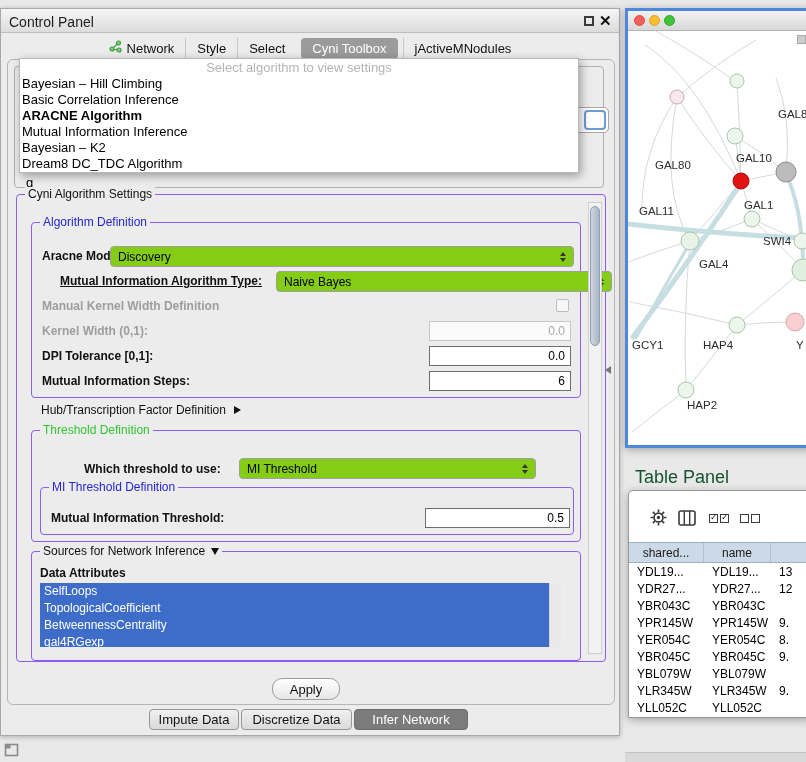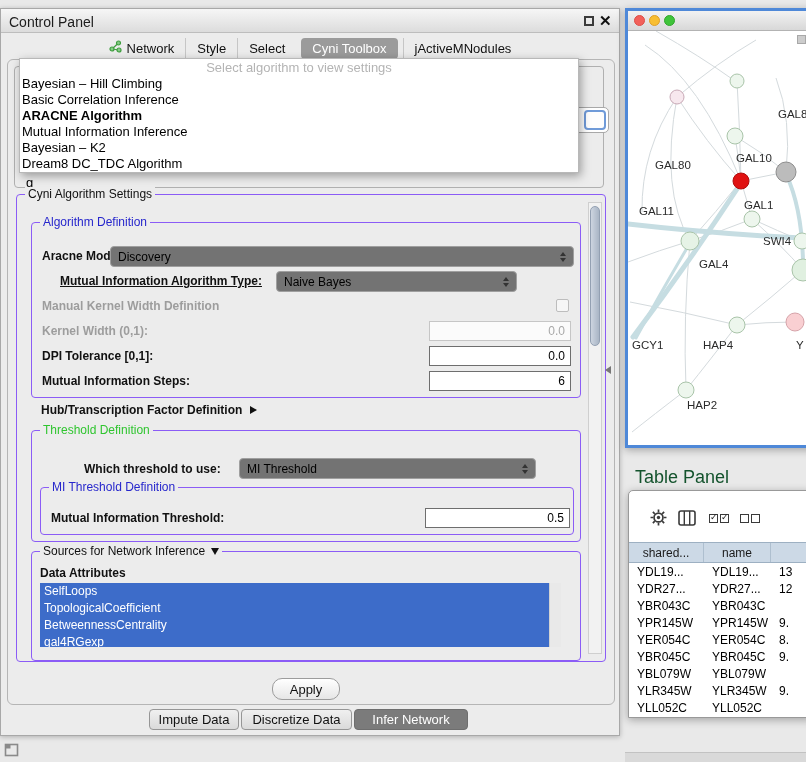--- a/index.html
+++ b/index.html
@@ -36,23 +36,23 @@
   .dd-item.selected{font-weight:bold;}
 
   
   .tgroup{position:absolute;border:1px solid #8b5cf6;border-radius:4px;}
   .gtitle{position:absolute;top:-8px;left:8px;background:#ececec;padding:0 3px;font-size:12px;line-height:15px;color:#111;display:flex;align-items:center;gap:6px;white-space:nowrap;}
   .gtitle.blue{color:var(--group-title-blue,#2626cc);}
   .gtitle.green{color:var(--group-title-green,#2fc52f);}
 
   .flabel{position:absolute;font-size:12px;font-weight:bold;color:#111;line-height:18px;white-space:nowrap;}
   .flabel.disabled{color:#9d9d9d;}
-  .plain{font-weight:bold;}
-
-  .combo{position:absolute;height:21px;background:#737373;border:1px solid #9f9f9f;border-radius:4px;display:flex;align-items:center;}
+  .plain{font-weight:normal;}
+
+  .combo{position:absolute;height:21px;background:#84cc16;border:1px solid #9f9f9f;border-radius:4px;display:flex;align-items:center;}
   .combo .cval{flex:1;font-size:12px;padding-left:7px;color:#000;white-space:nowrap;overflow:hidden;}
   .stepper{width:15px;display:flex;flex-direction:column;align-items:center;justify-content:center;gap:2px;margin-right:3px;}
   .stepper .up{width:0;height:0;border-left:3.5px solid transparent;border-right:3.5px solid transparent;border-bottom:4px solid #333;}
   .stepper .down{width:0;height:0;border-left:3.5px solid transparent;border-right:3.5px solid transparent;border-top:4px solid #333;}
 
   .field{position:absolute;height:20px;background:#fff;border:1px solid #6e6e6e;font-size:12px;display:flex;align-items:center;justify-content:flex-end;padding-right:5px;color:#000;}
   .field.disabled{border-color:#c6c6c6;color:#a8a8a8;background:#fbfbfb;}
 
   .checkbox{position:absolute;width:13px;height:13px;border:1px solid #bdbdbd;background:#f6f6f6;border-radius:2px;}
 
@@ -158,21 +158,21 @@
         <span class="flabel" style="left:10px;top:24px;">Aracne Mode:</span>
         <div class="combo" style="left:78px;top:23px;width:464px;">
           <span class="cval">Discovery</span>
           <span class="stepper">
               <i class="up"></i>
               <i class="down"></i>
             </span>
         </div>
 
         <span class="flabel" style="left:28px;top:49px;text-decoration:underline;">Mutual Information Algorithm Type:</span>
-        <div class="combo" style="left:244px;top:48px;width:241px;">
+        <div class="combo" style="left:244px;top:48px;width:336px;">
           <span class="cval">Naive Bayes</span>
           <span class="stepper">
               <i class="up"></i>
               <i class="down"></i>
             </span>
         </div>
 
         <span class="flabel disabled" style="left:10px;top:74px;">Manual Kernel Width Definition</span>
         <span class="checkbox" style="left:524px;top:76px;"></span>
 

